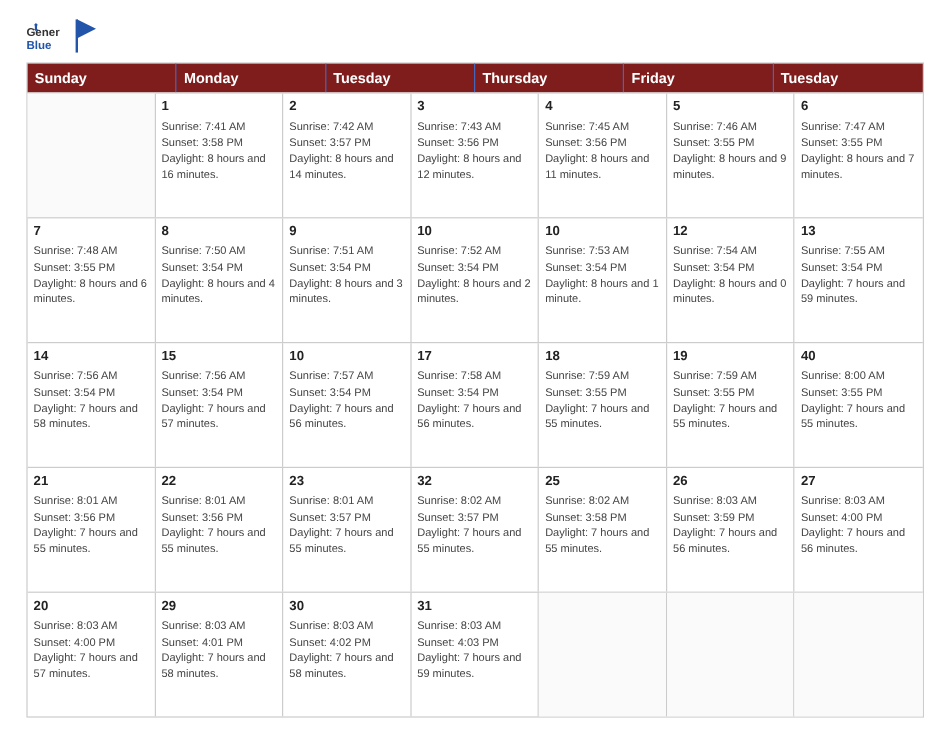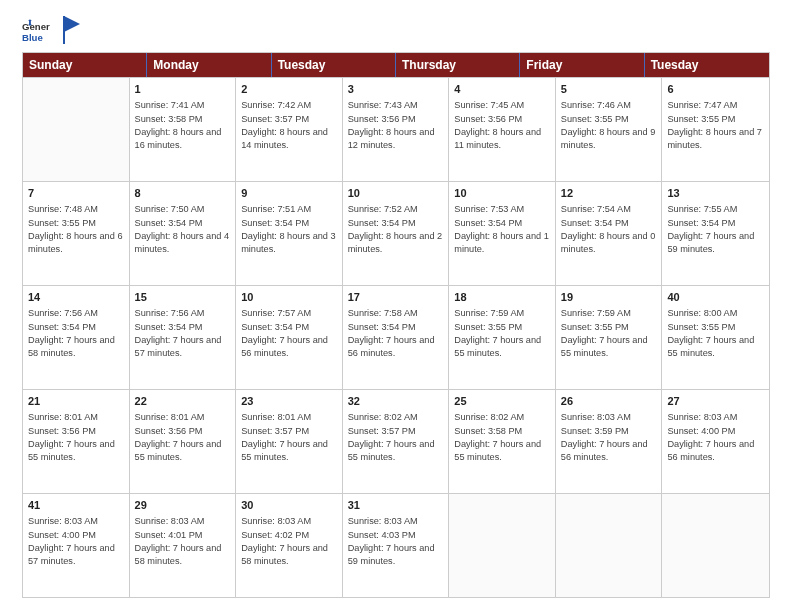--- a/index.html
+++ b/index.html
@@ -249,21 +249,21 @@
             <span class="day-num">26</span>
             <div class="cell-text">Sunrise: 8:03 AM<br>Sunset: 3:59 PM<br>Daylight: 7 hours and 56 minutes.</div>
           </div>
           <div class="cal-cell">
             <span class="day-num">27</span>
             <div class="cell-text">Sunrise: 8:03 AM<br>Sunset: 4:00 PM<br>Daylight: 7 hours and 56 minutes.</div>
           </div>
         </div>
         <div class="cal-row">
           <div class="cal-cell">
-            <span class="day-num">41</span>
+            <span class="day-num">20</span>
             <div class="cell-text">Sunrise: 8:03 AM<br>Sunset: 4:00 PM<br>Daylight: 7 hours and 57 minutes.</div>
           </div>
           <div class="cal-cell">
             <span class="day-num">29</span>
             <div class="cell-text">Sunrise: 8:03 AM<br>Sunset: 4:01 PM<br>Daylight: 7 hours and 58 minutes.</div>
           </div>
           <div class="cal-cell">
             <span class="day-num">30</span>
             <div class="cell-text">Sunrise: 8:03 AM<br>Sunset: 4:02 PM<br>Daylight: 7 hours and 58 minutes.</div>
           </div>

